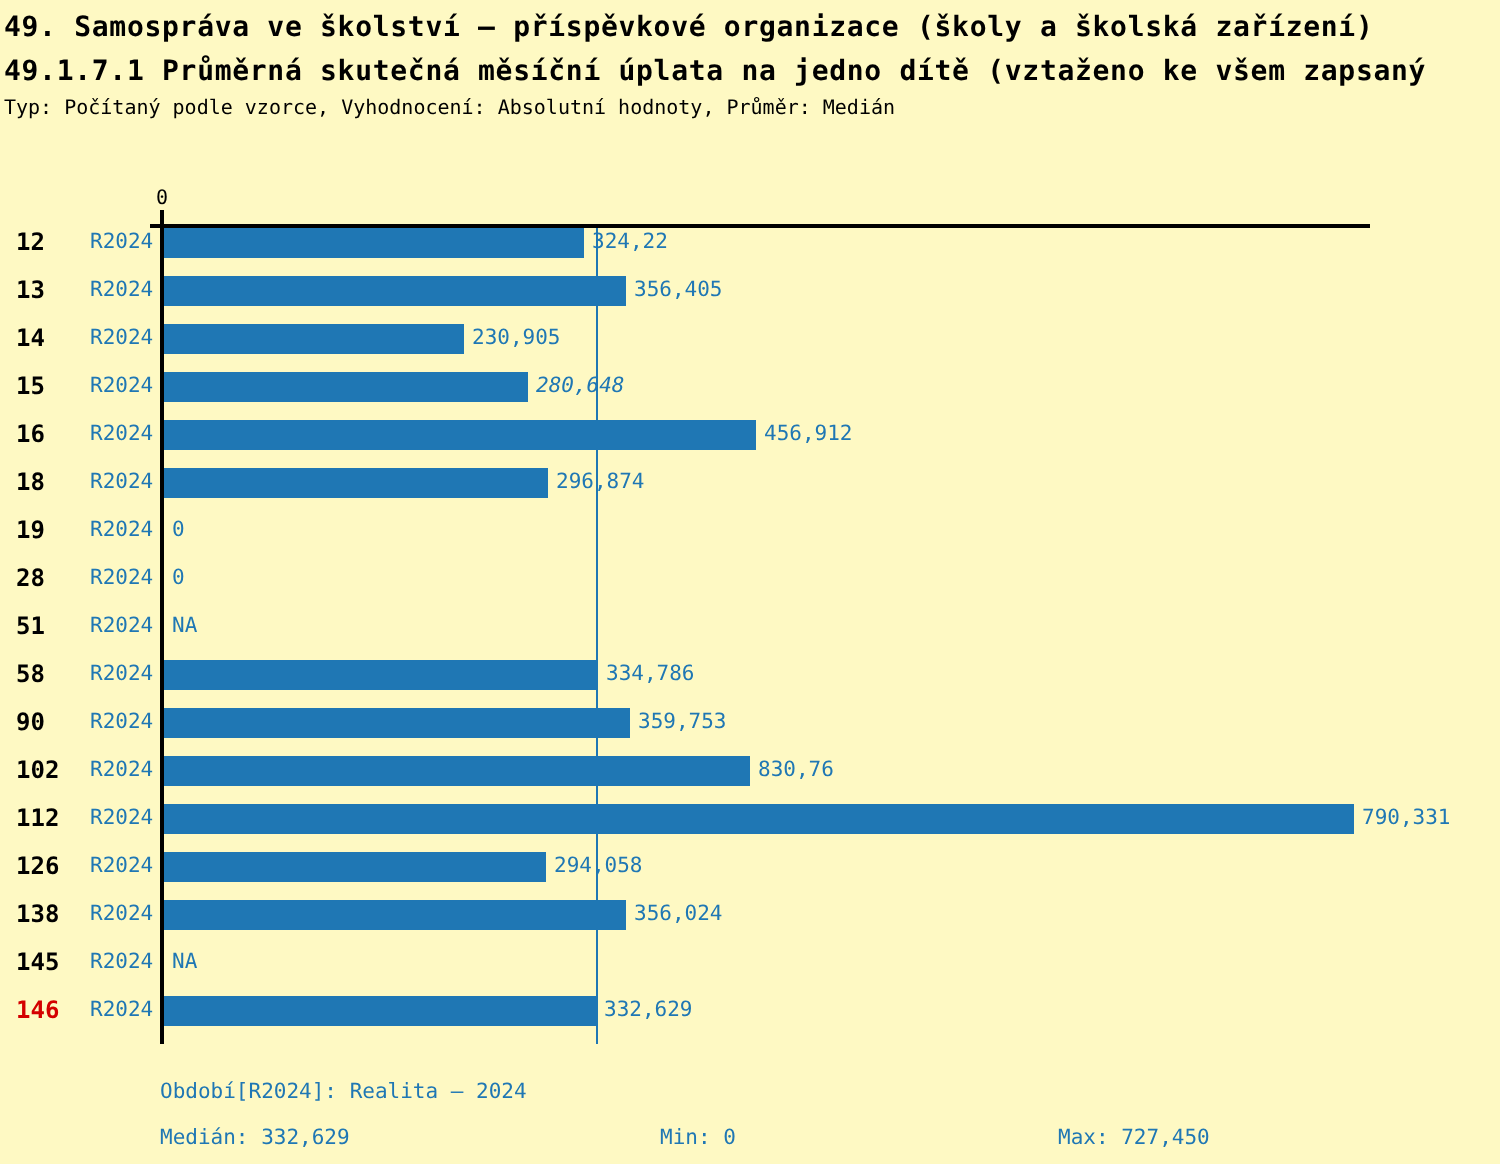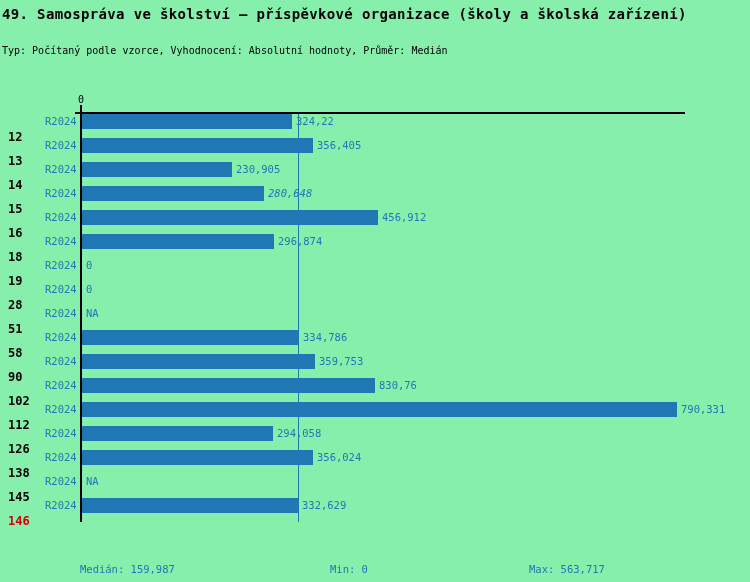--- a/index.html
+++ b/index.html
@@ -1,38 +1,38 @@
 <!DOCTYPE html>
 <html style="--accent: #1f77b4; --red: #d40000;"><head>
 <meta charset="utf-8">
 <style>
   html,body { margin:0; padding:0; background:#fff; }
   .screen {
-    position:relative; width:750px; height:582px; background:#86efac;
+    position:relative; width:750px; height:582px; background:#fef9c3;
     font-family:"DejaVu Sans Mono", monospace; overflow:hidden; color:#000;
   }
   
   .hdr { position:absolute; left:2px; top:3px; width:748px; }
   .hdr .t {
     font-weight:bold; font-size:14px; letter-spacing:0.35px;
     line-height:22px; white-space:pre; color:#000;
   }
-  .hdr .meta { font-size:10px; letter-spacing:0; margin-top:20px; white-space:pre; color:#000; }
+  .hdr .meta { font-size:10px; letter-spacing:0; margin-top:2px; white-space:pre; color:#000; }
 
   
   .zero-label { position:absolute; left:70px; top:94px; width:22px; text-align:center; font-size:10px; color:#000; }
   .axis-v   { position:absolute; left:80px; top:105px; width:2px; height:417px; background:#000; }
   .axis-top { position:absolute; left:75px; top:112px; width:610px; height:2px; background:#000; }
   .median-line { position:absolute; top:114px; width:1px; height:408px; background:var(--accent,#1f77b4); }
 
   
   .rows { position:absolute; left:0; top:114px; width:750px; }
   .row  { position:relative; height:24px; }
   .row-id {
-    position:absolute; left:8px; top:16px; height:15px; line-height:15px;
+    position:absolute; left:8px; top:0; height:15px; line-height:15px;
     font-size:12px; font-weight:bold; color:#000;
   }
   .row-id.red { color:var(--red,#d40000);text-align:center; }
   .row-series {
     position:absolute; left:45px; top:0; height:15px; line-height:15px;
     font-size:10.5px; color:var(--accent,#1f77b4);
   }
   .row-bar { position:absolute; left:82px; top:0; height:15px; background:var(--accent,#1f77b4); }
   .row-val {
     position:absolute; top:0; height:15px; line-height:15px;
@@ -45,20 +45,21 @@
   .f-min    { position:absolute; left:330px; top:563px; font-size:10.5px; color:var(--accent,#1f77b4); white-space:pre; }
   .f-max    { position:absolute; left:529px; top:563px; font-size:10.5px; color:var(--accent,#1f77b4); white-space:pre; }
 </style>
 </head>
 <body>
 
 <div class="screen">
 
   <div class="hdr">
     <div class="t">49. Samospráva ve školství – příspěvkové organizace (školy a školská zařízení)</div>
+    <div class="t">49.1.7.1 Průměrná skutečná měsíční úplata na jedno dítě (vztaženo ke všem zapsaný</div>
     <div class="meta">Typ: Počítaný podle vzorce, Vyhodnocení: Absolutní hodnoty, Průměr: Medián</div>
   </div>
 
   <div class="zero-label">0</div>
   <div class="axis-top"></div>
   <div class="axis-v"></div>
   <div class="median-line" id="median-line" style="left: 298px;"></div>
 
   <div class="rows" id="rows">
       <div class="row">
@@ -158,17 +159,18 @@
       <span class="row-val" style="left: 86px;">NA</span>
     </div>
       <div class="row">
       <span class="row-id red">146</span>
       <span class="row-series">R2024</span>
       <div class="row-bar" style="width: 216px;"></div>
       <span class="row-val" style="left: 302px;">332,629</span>
     </div>
     </div>
 
-  <div class="f-median">Medián: 159,987</div>
+  <div class="f-period">Období[R2024]: Realita – 2024</div>
+  <div class="f-median">Medián: 332,629</div>
   <div class="f-min">Min: 0</div>
-  <div class="f-max">Max: 563,717</div>
+  <div class="f-max">Max: 727,450</div>
 
 </div>
 
 </body></html>

